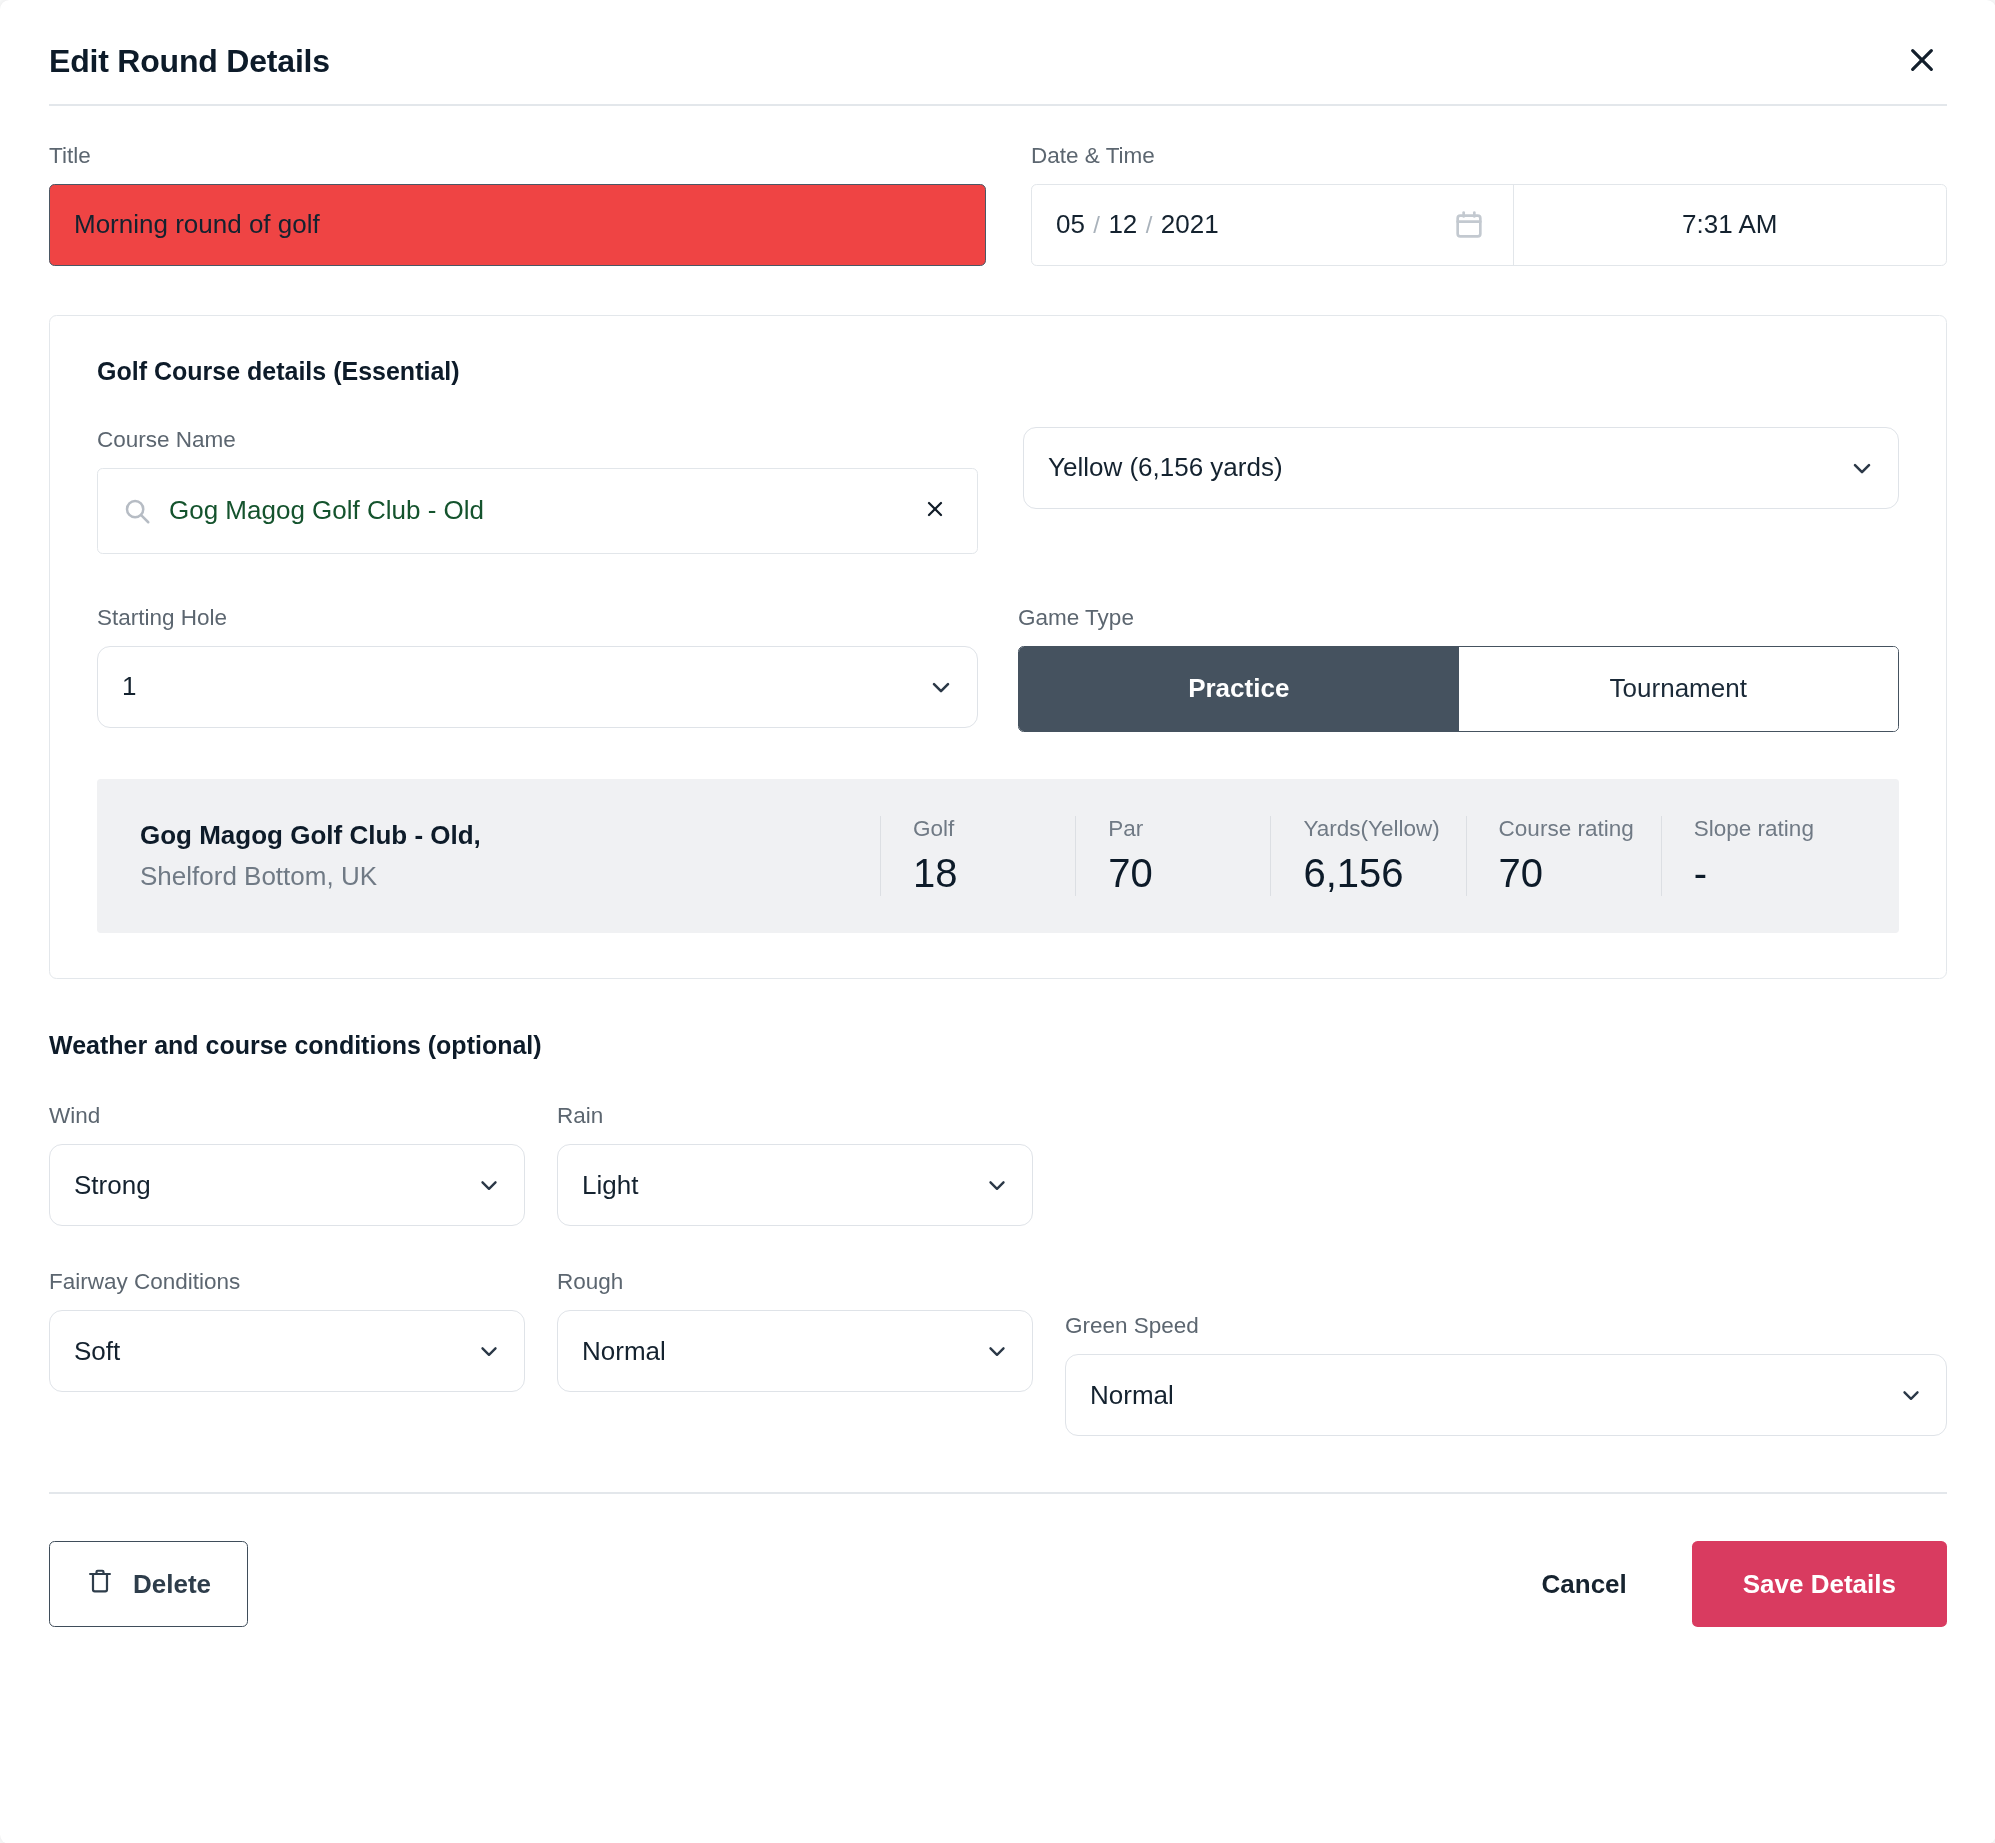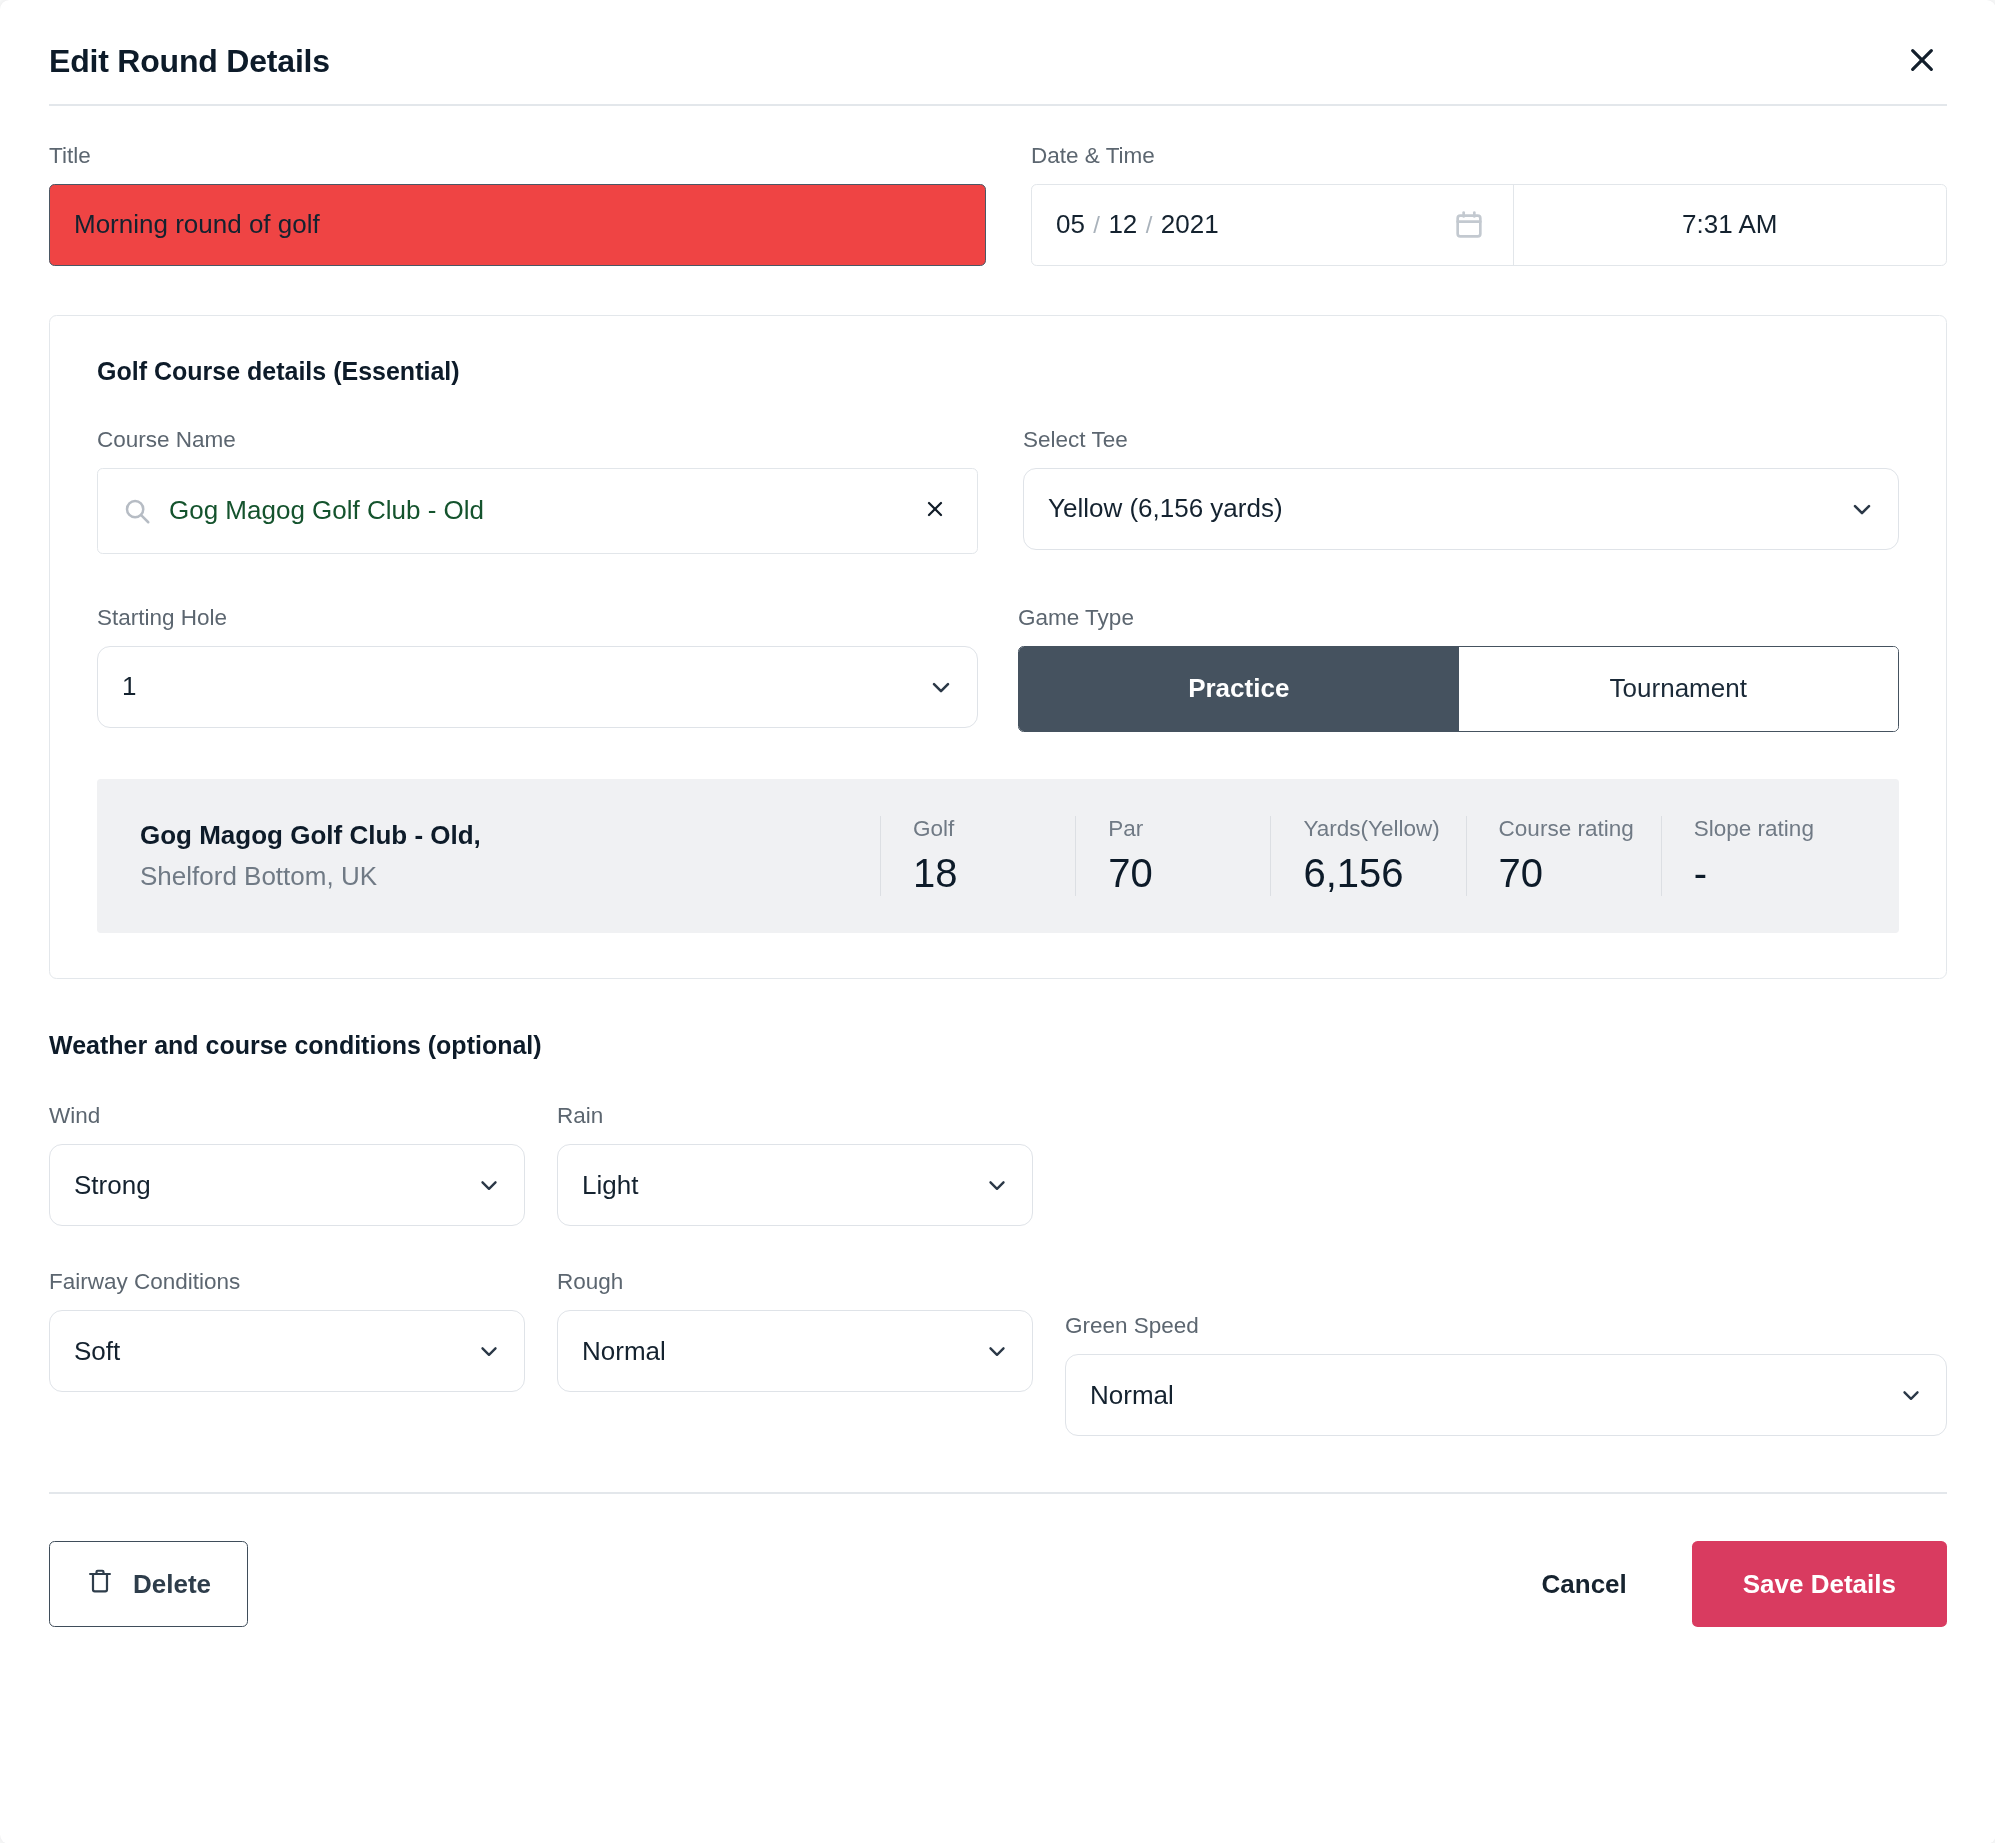--- a/index.html
+++ b/index.html
@@ -401,21 +401,20 @@
               <svg width="24" height="24" viewBox="0 0 24 24" fill="none" stroke="#111c28" stroke-width="2.2" stroke-linecap="round">
                 <line x1="6" y1="6" x2="18" y2="18"></line>
                   <line x1="18" y1="6" x2="6" y2="18"></line>
               </svg>
             </span>
           </button>
         </div>
       </div>
 
       <div class="half-right">
-        <label class="field-label">Select Tee</label>
         <div class="select-box">
           <span>Yellow (6,156 yards)</span>
           <span class="chev">
             <svg width="28" height="28" viewBox="0 0 24 24" fill="none" stroke="#2b3847" stroke-width="2.2" stroke-linecap="round" stroke-linejoin="round">
               <polyline points="6 9.5 12 15.5 18 9.5"></polyline>
             </svg>
           </span>
         </div>
       </div>
     </div>

